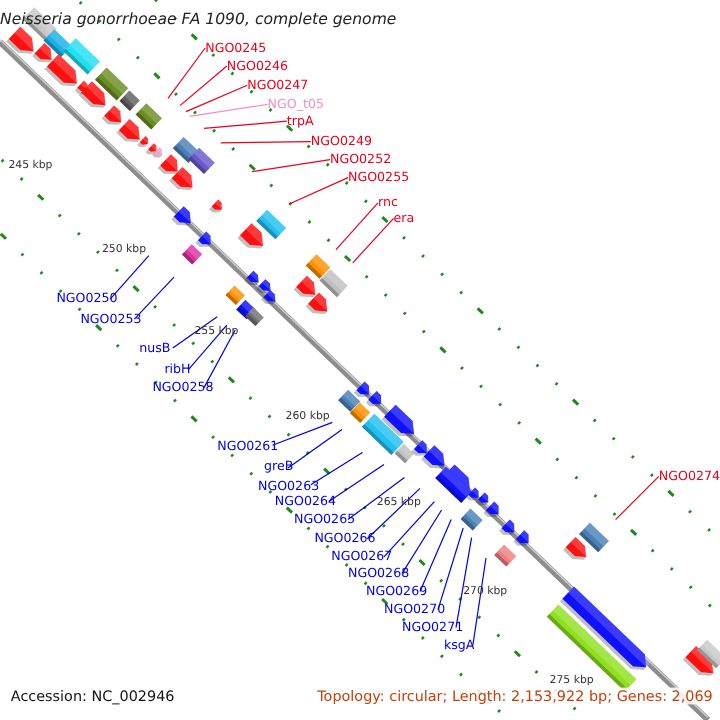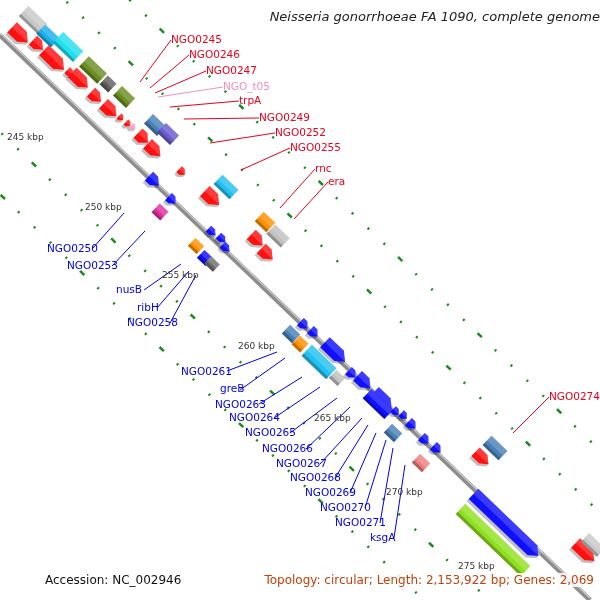--- a/index.html
+++ b/index.html
@@ -1,19 +1,19 @@
 <!DOCTYPE html>
 <html><head>
 <meta charset="utf-8">
 <style>
   html, body { margin:0; padding:0; background:#ffffff; }
   #stage { position:relative; width:600px; height:600px; overflow:hidden; background:#fff; font-family:"DejaVu Sans", sans-serif; }
   #map { position:absolute; left:0; top:0; }
-  .title { position:absolute; left:0; top:9px; width:600px; text-align:right; font-style:italic; font-size:13px; color:#222; }
-  .footer-left { position:absolute; left:9px; top:573px; font-size:12px; color:#111;margin-left:36px; }
+  .title { position:absolute; left:0; top:9px; width:600px; text-align:left; font-style:italic; font-size:13px; color:#222; }
+  .footer-left { position:absolute; left:9px; top:573px; font-size:12px; color:#111; }
   .footer-right { position:absolute; right:4px; top:573px; font-size:12px; color:#c2410c; background:rgba(255,255,255,0.85); padding:0 2px; }
   .lbl { font-size:10.5px; font-family:"DejaVu Sans", sans-serif; }
   .tick { font-size:9px; fill:#333; font-family:"DejaVu Sans", sans-serif; }
 </style>
 </head>
 <body>
 
 <div id="stage">
   <svg id="map" width="600" height="600" viewBox="0 0 600 600">
     <defs>

